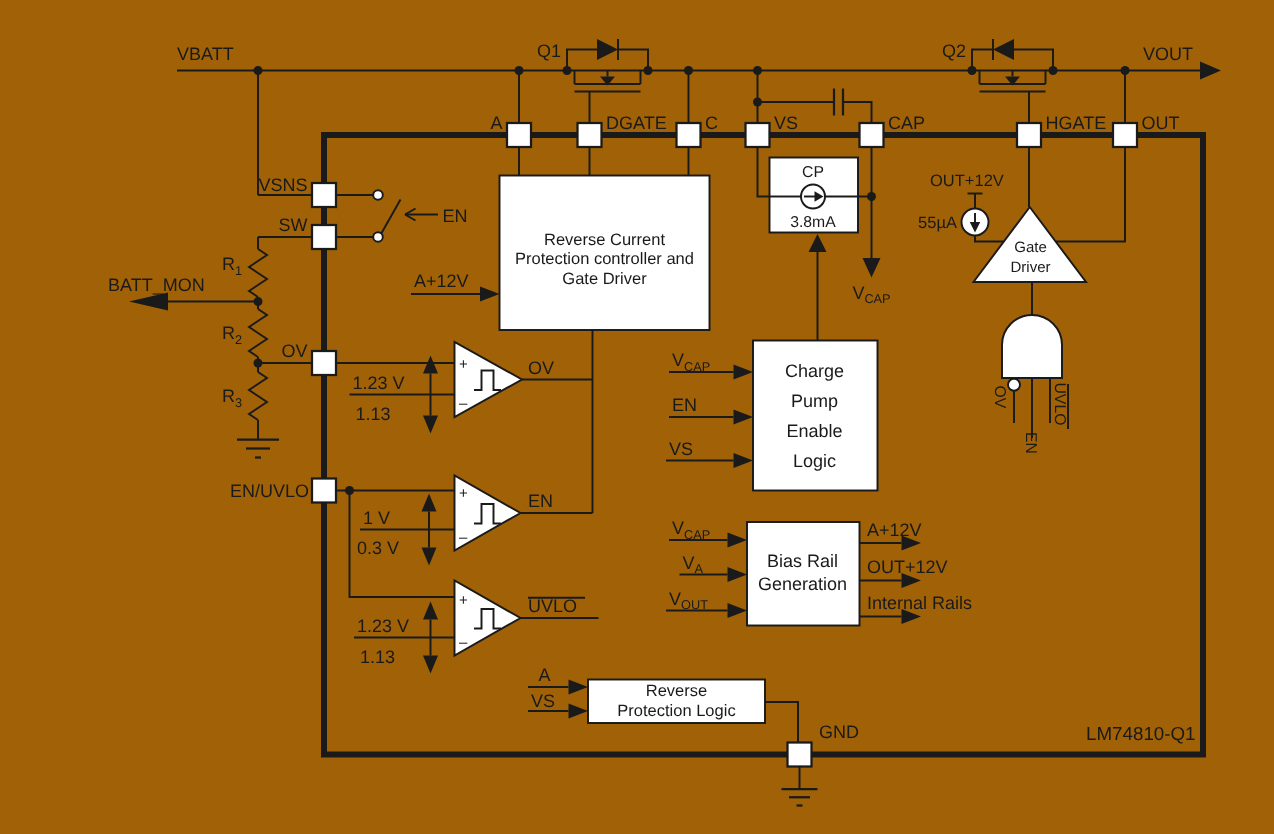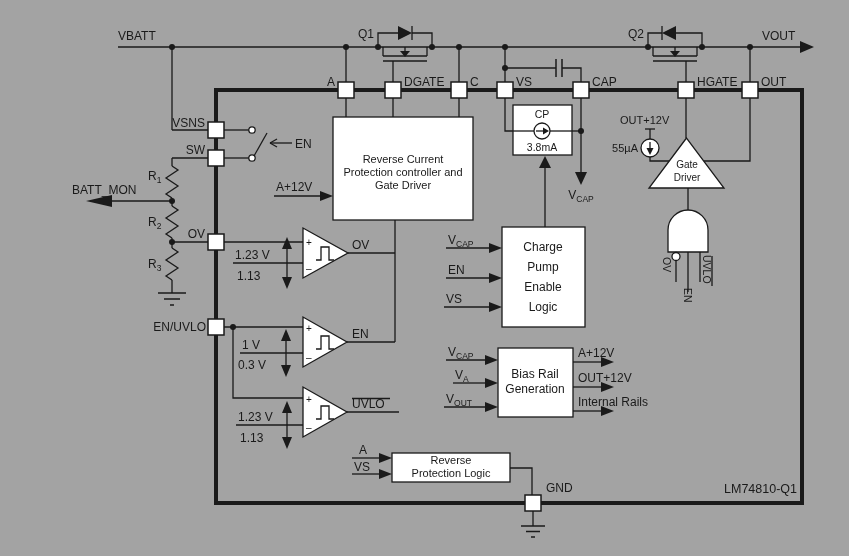--- a/index.html
+++ b/index.html
@@ -1,16 +1,16 @@
 <!DOCTYPE html>
 <html><head>
 <meta charset="utf-8">
 <style>
   html,body{margin:0;padding:0;background:#fff;}
-  #stage{width:849px;height:556px;position:relative;background:#a3a3a3;overflow:hidden;}
+  #stage{width:849px;height:556px;position:relative;background:#a16207;overflow:hidden;}
   svg{display:block;}
   svg text{font-family:"Liberation Sans","DejaVu Sans",sans-serif;fill:#1a1a1a;}
   .t12{font-size:12px;} .t11{font-size:11px;} .t10{font-size:10px;} .t105{font-size:10.5px;}
   .t125{font-size:12.5px;}
   .sub{font-size:8.5px;}
   .mid{text-anchor:middle;} .end{text-anchor:end;}
   .w{stroke:#1a1a1a;stroke-width:1.3;fill:none;}
   .w15{stroke:#1a1a1a;stroke-width:1.5;fill:none;}
   .thick{stroke:#1a1a1a;stroke-width:4;fill:none;}
   .blk{stroke:#1a1a1a;stroke-width:1.3;fill:#fff;}

